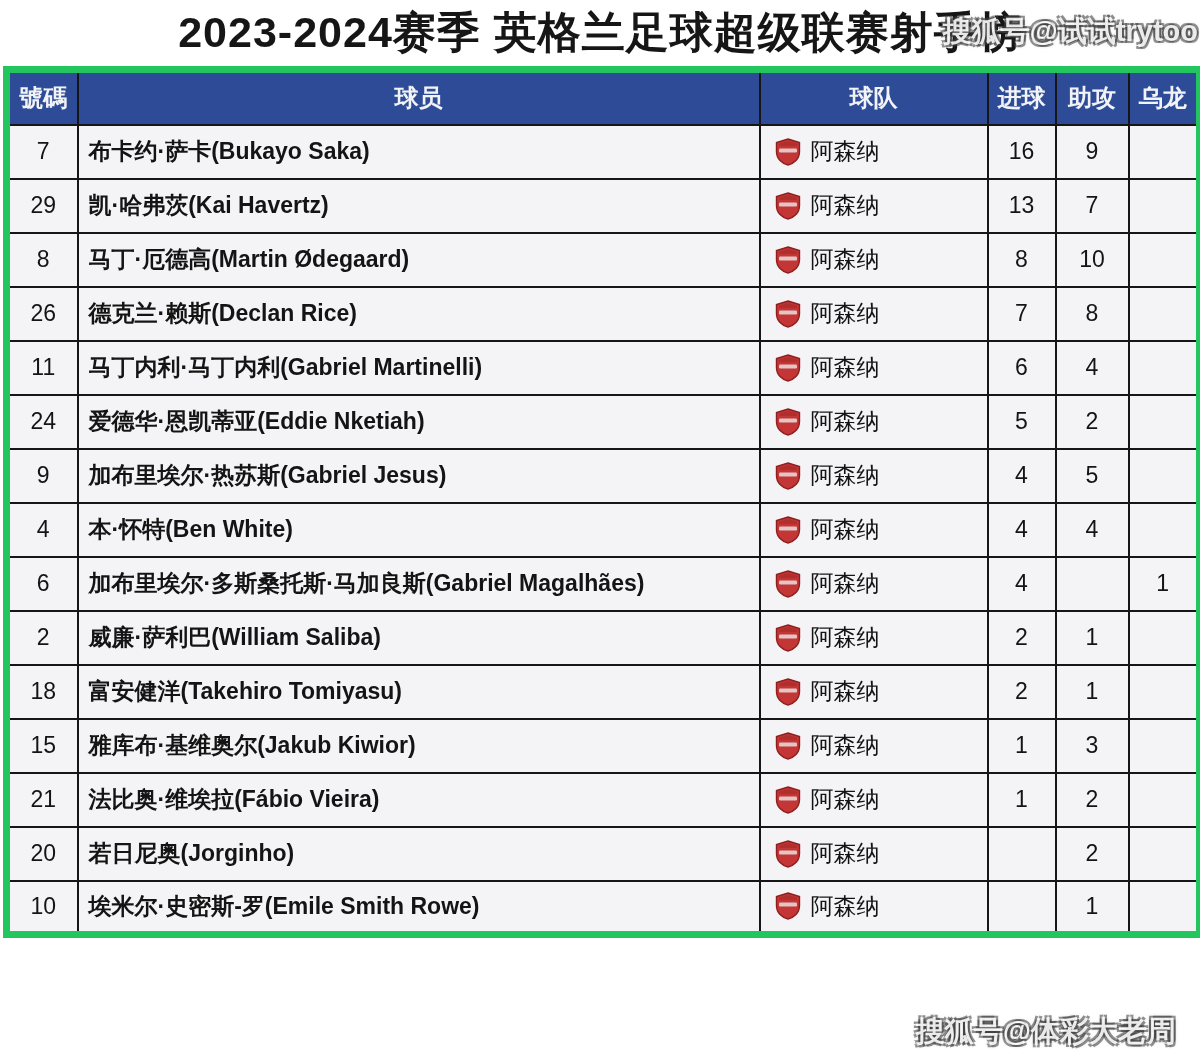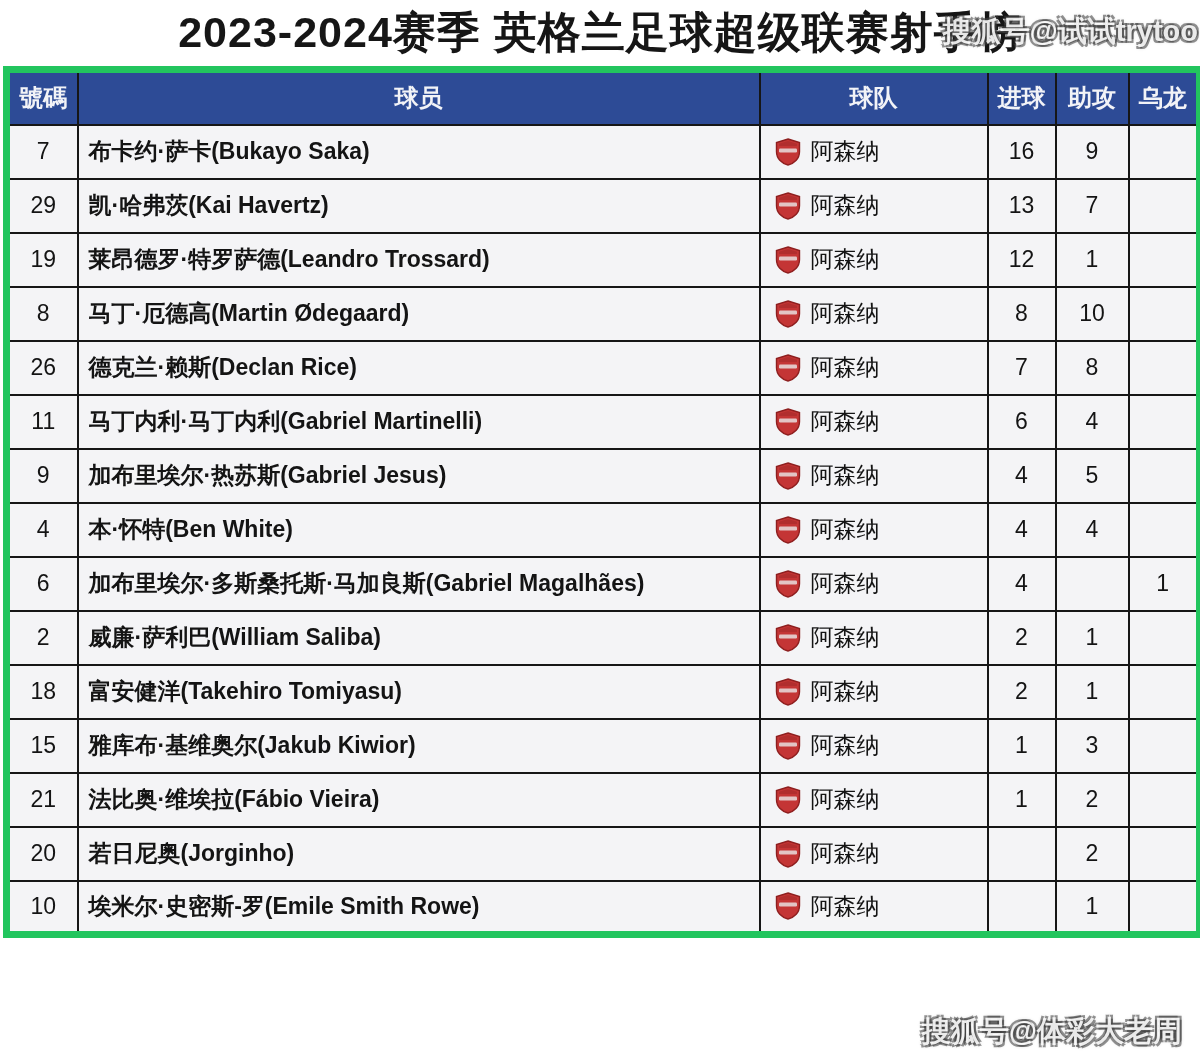--- a/index.html
+++ b/index.html
@@ -28,21 +28,21 @@
     text-shadow:
       -2px -2px 0 rgba(60,60,60,0.55),
        2px -2px 0 rgba(60,60,60,0.55),
       -2px  2px 0 rgba(60,60,60,0.55),
        2px  2px 0 rgba(60,60,60,0.55),
        0 0 4px rgba(40,40,40,0.4);
     white-space: nowrap; z-index: 30;
     pointer-events: none;
   }
   .watermark-top { top: 12px; right: 2px; }
-  .watermark-bottom { top: 1012px; right: 18px; }
+  .watermark-bottom { top: 1012px; right: 24px; }
 
   table.scorers {
     position: absolute; top: 66px; left: 3px;
     width: 1194px;
     border-collapse: collapse;
     table-layout: fixed;
   }
   table.scorers th, table.scorers td {
     border: 2px solid #161616;
     overflow: hidden; white-space: nowrap;
@@ -135,39 +135,20 @@
             </svg>
           </span>
           <span class="team-name">阿森纳</span>
         </span>
       </td>
       <td class="c-goals">13</td>
       <td class="c-assists">7</td>
       <td class="c-own"></td>
     </tr>
         <tr>
-      <td class="c-num">19</td>
-      <td class="c-player">莱昂德罗·特罗萨德(Leandro Trossard)</td>
-      <td class="c-team">
-        <span class="team-wrap">
-          <span class="badge">
-            <svg viewBox="0 0 26 28" xmlns="http://www.w3.org/2000/svg">
-              <path d="M13 1 L24.5 4.5 V13.5 C24.5 20.5 19.5 25.5 13 27 C6.5 25.5 1.5 20.5 1.5 13.5 V4.5 Z" fill="#c43535" stroke="#8e1f1f" stroke-width="1.4"></path>
-              <rect x="4" y="10.5" width="18" height="4" rx="1.2" fill="#e9dede" opacity="0.85"></rect>
-              <path d="M13 3 L22 5.8 V8 H4 V5.8 Z" fill="#a52a2a" opacity="0.6"></path>
-            </svg>
-          </span>
-          <span class="team-name">阿森纳</span>
-        </span>
-      </td>
-      <td class="c-goals">12</td>
-      <td class="c-assists">1</td>
-      <td class="c-own"></td>
-    </tr>
-        <tr>
       <td class="c-num">8</td>
       <td class="c-player">马丁·厄德高(Martin Ødegaard)</td>
       <td class="c-team">
         <span class="team-wrap">
           <span class="badge">
             <svg viewBox="0 0 26 28" xmlns="http://www.w3.org/2000/svg">
               <path d="M13 1 L24.5 4.5 V13.5 C24.5 20.5 19.5 25.5 13 27 C6.5 25.5 1.5 20.5 1.5 13.5 V4.5 Z" fill="#c43535" stroke="#8e1f1f" stroke-width="1.4"></path>
               <rect x="4" y="10.5" width="18" height="4" rx="1.2" fill="#e9dede" opacity="0.85"></rect>
               <path d="M13 3 L22 5.8 V8 H4 V5.8 Z" fill="#a52a2a" opacity="0.6"></path>
             </svg>
@@ -208,20 +189,39 @@
               <path d="M13 1 L24.5 4.5 V13.5 C24.5 20.5 19.5 25.5 13 27 C6.5 25.5 1.5 20.5 1.5 13.5 V4.5 Z" fill="#c43535" stroke="#8e1f1f" stroke-width="1.4"></path>
               <rect x="4" y="10.5" width="18" height="4" rx="1.2" fill="#e9dede" opacity="0.85"></rect>
               <path d="M13 3 L22 5.8 V8 H4 V5.8 Z" fill="#a52a2a" opacity="0.6"></path>
             </svg>
           </span>
           <span class="team-name">阿森纳</span>
         </span>
       </td>
       <td class="c-goals">6</td>
       <td class="c-assists">4</td>
+      <td class="c-own"></td>
+    </tr>
+        <tr>
+      <td class="c-num">24</td>
+      <td class="c-player">爱德华·恩凯蒂亚(Eddie Nketiah)</td>
+      <td class="c-team">
+        <span class="team-wrap">
+          <span class="badge">
+            <svg viewBox="0 0 26 28" xmlns="http://www.w3.org/2000/svg">
+              <path d="M13 1 L24.5 4.5 V13.5 C24.5 20.5 19.5 25.5 13 27 C6.5 25.5 1.5 20.5 1.5 13.5 V4.5 Z" fill="#c43535" stroke="#8e1f1f" stroke-width="1.4"></path>
+              <rect x="4" y="10.5" width="18" height="4" rx="1.2" fill="#e9dede" opacity="0.85"></rect>
+              <path d="M13 3 L22 5.8 V8 H4 V5.8 Z" fill="#a52a2a" opacity="0.6"></path>
+            </svg>
+          </span>
+          <span class="team-name">阿森纳</span>
+        </span>
+      </td>
+      <td class="c-goals">5</td>
+      <td class="c-assists">2</td>
       <td class="c-own"></td>
     </tr>
         <tr>
       <td class="c-num">9</td>
       <td class="c-player">加布里埃尔·热苏斯(Gabriel Jesus)</td>
       <td class="c-team">
         <span class="team-wrap">
           <span class="badge">
             <svg viewBox="0 0 26 28" xmlns="http://www.w3.org/2000/svg">
               <path d="M13 1 L24.5 4.5 V13.5 C24.5 20.5 19.5 25.5 13 27 C6.5 25.5 1.5 20.5 1.5 13.5 V4.5 Z" fill="#c43535" stroke="#8e1f1f" stroke-width="1.4"></path>

